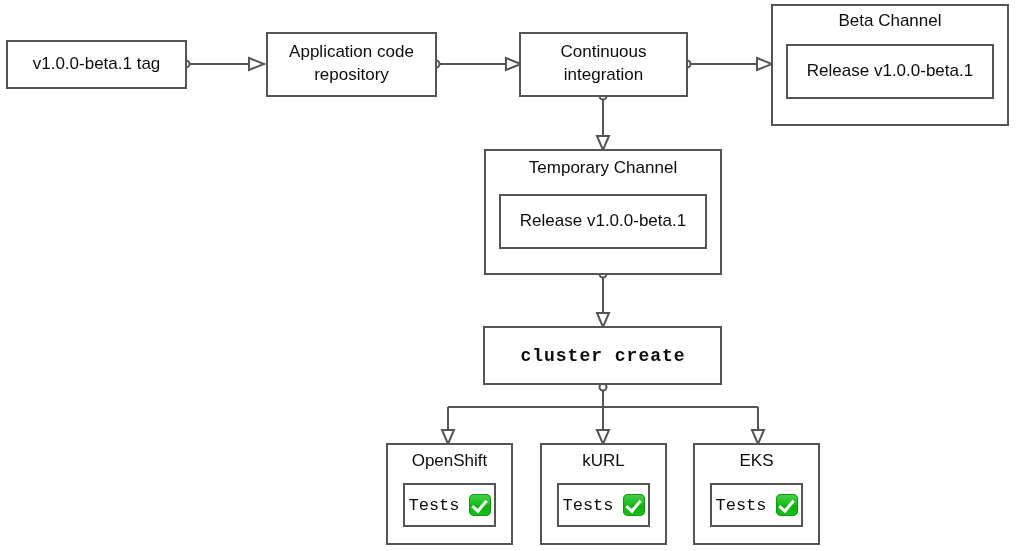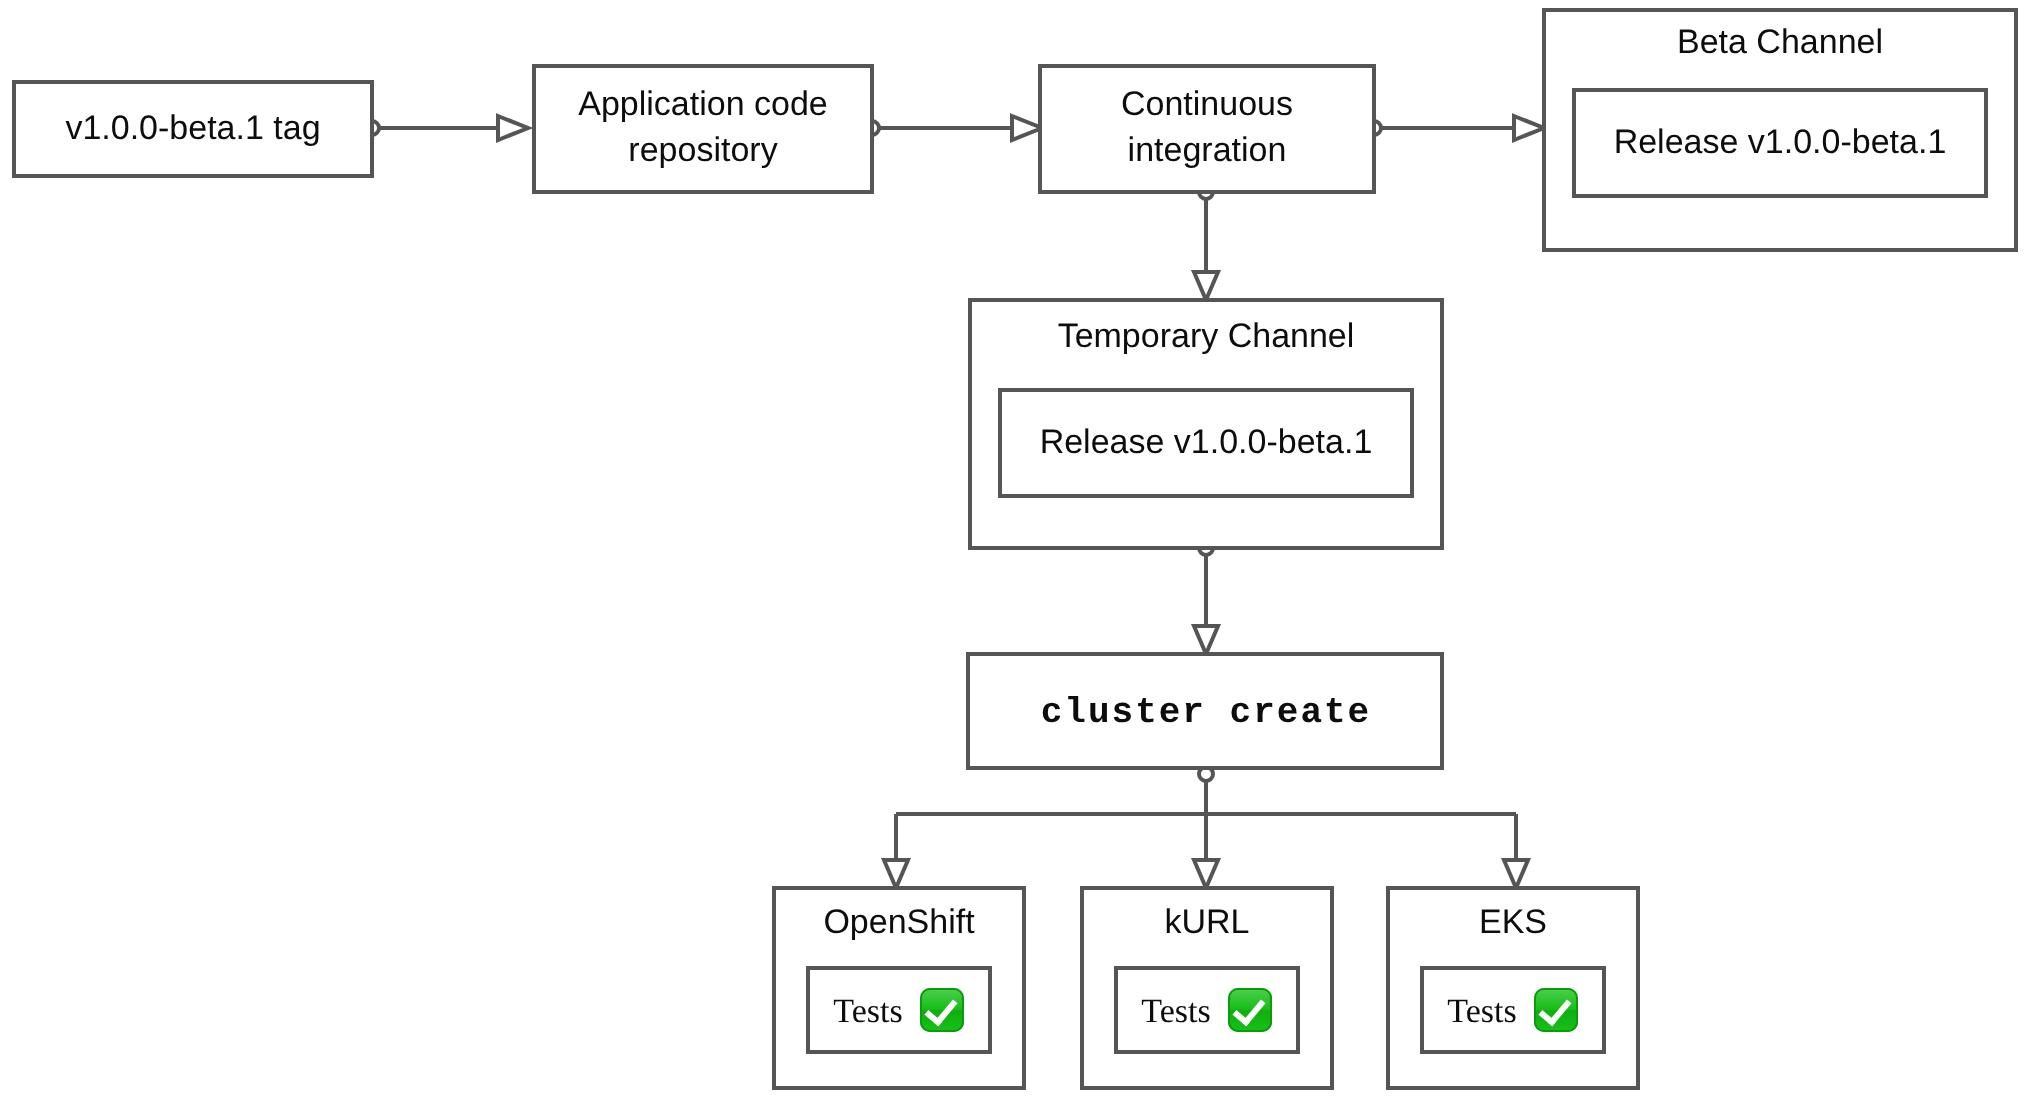--- a/index.html
+++ b/index.html
@@ -63,21 +63,21 @@
     stroke-linejoin: miter;
   }
   .tests-badge {
     position: absolute;
     display: flex;
     align-items: center;
     justify-content: center;
     gap: 9px;
   }
   .tests-text {
-    font-family: Liberation Serif, serif;
+    font-family: Liberation Mono, monospace;
     font-size: 17px;
     color: #0d0d0d;
     line-height: 1;
   }
   .check-emoji {
     width: 22px;
     height: 22px;
     border-radius: 5px;
     background: linear-gradient(180deg, #4dd14d 0%, #19bd19 48%, #0fae0f 52%, #17c217 100%);
     box-shadow: inset 0 0 0 1px #0b9b0b;

